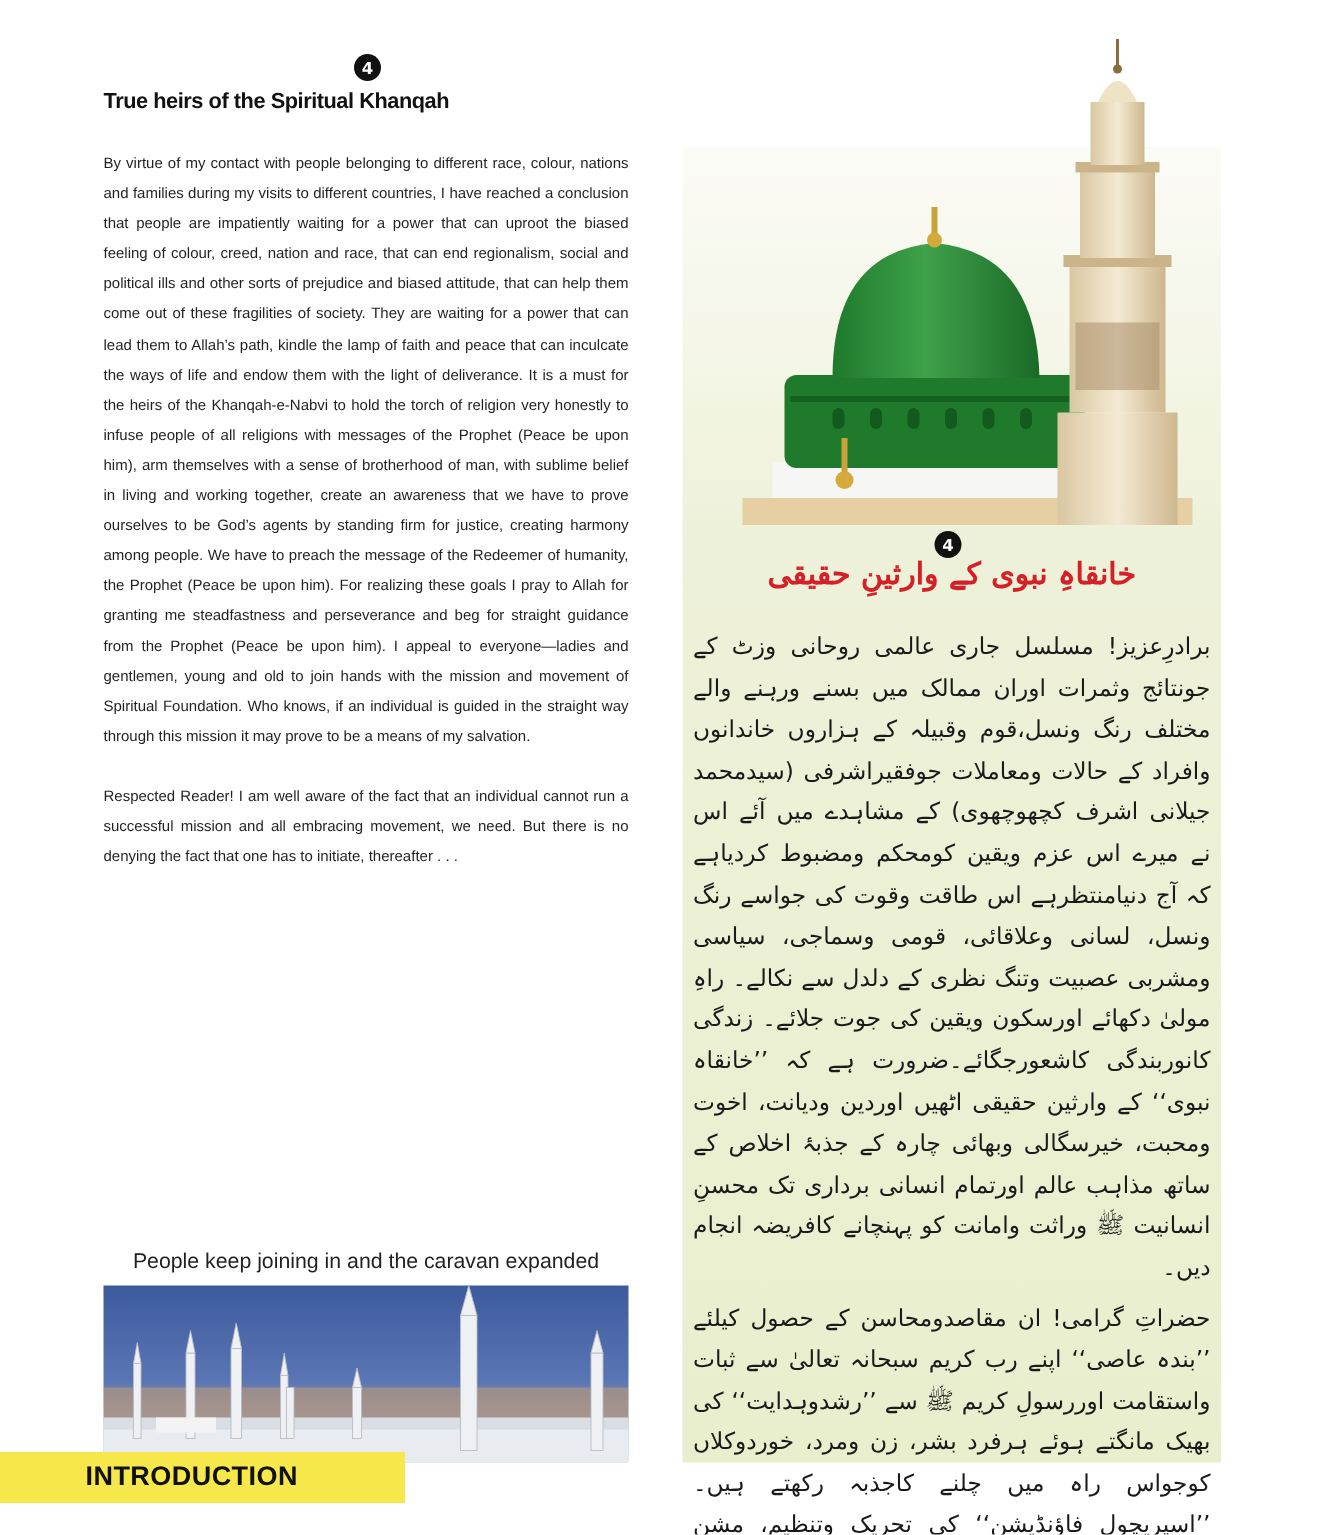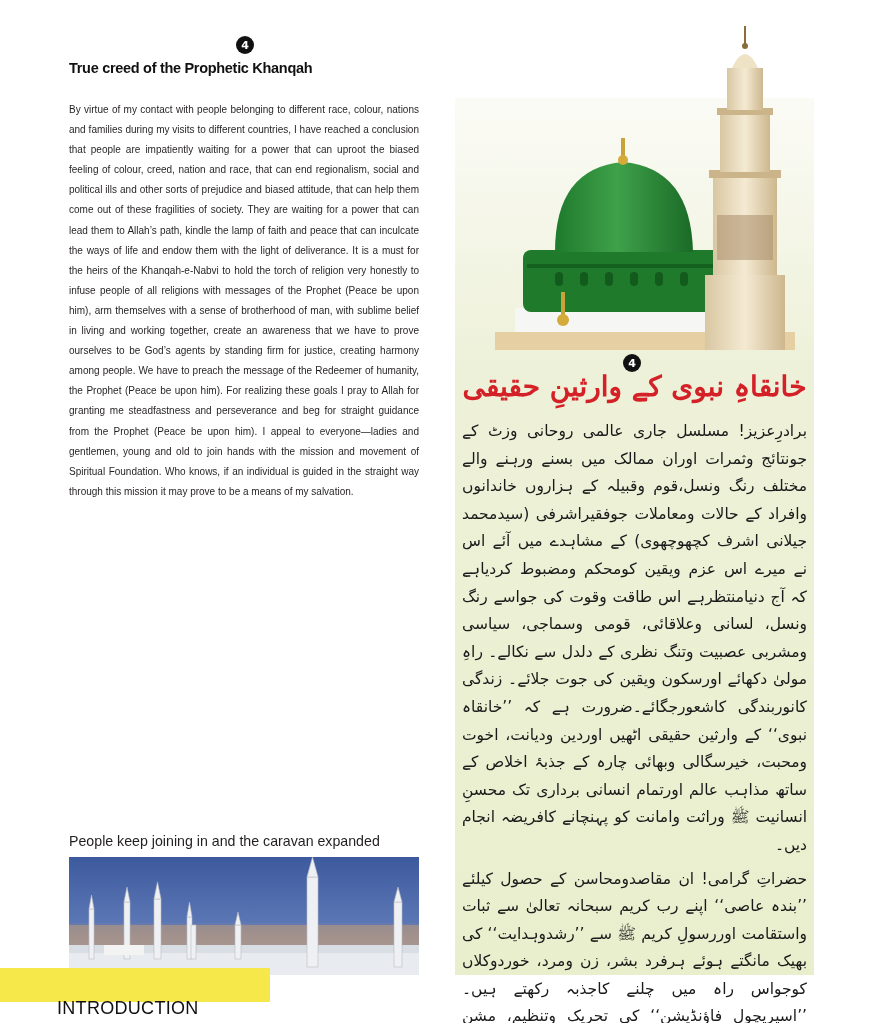--- a/index.html
+++ b/index.html
@@ -10,54 +10,55 @@
   .badge { position: absolute; width: 18px; height: 18px; border-radius: 50%;
            background: #111; color: #fff; font-size: 11px; font-weight: bold;
            display: flex; align-items: center; justify-content: center;
            font-family: "DejaVu Sans", sans-serif; }
   #badge-left { left: 236px; top: 36px; }
   .en-title { position: absolute; left: 69px; top: 60px; font-size: 14.5px; font-weight: bold;
               letter-spacing: -0.3px; color: #111; }
   .en-body { position: absolute; left: 69px; top: 100px; width: 350px;
              font-size: 10px; line-height: 20.1px; text-align: justify; color: #231f20; }
   .en-body p { margin: 0 0 20px 0; }
-  .caption { position: absolute; left: 69px; top: 833px; width: 350px; 
+  .caption { position: absolute; left: 69px; top: 833px; width: 350px; text-align: center;
              font-size: 14.2px; color: #231f20; }
   .photo-bottom { position: absolute; left: 69px; top: 857px; width: 350px; height: 118px;
                   overflow: hidden; background: linear-gradient(#3d5a9e 0%, #5b76b4 55%, #9a8f93 66%, #b7b1ae 78%, #d8d6d4 100%); }
   .intro-band { position: absolute; left: 0; top: 968px; width: 270px; height: 34px;
                 background: #f6e84a; }
-  .intro-label { position: absolute; left: 57px; top: 974px; font-size: 18px; font-weight: normal;
-                 color: #111; letter-spacing: 0.3px; margin-top: 24px; }
+  .intro-label { position: absolute; left: 57px; top: 974px; font-size: 18px; font-weight: bold;
+                 color: #111; letter-spacing: 0.3px; }
 
   
   .ur-panel { position: absolute; left: 455px; top: 98px; width: 359px; height: 877px;
               background: linear-gradient(#fbfbf6 0%, #eef1d9 30%, #e9efcd 100%); }
   .dome-scene { position: absolute; left: 455px; top: 20px; width: 359px; height: 345px; overflow: hidden; }
   #badge-right { left: 623px; top: 354px; }
   .ur-title { position: absolute; left: 455px; top: 370px; width: 359px; text-align: center;
-              direction: rtl; font-size: 28px; font-weight: bold; color: #d42027;
+              direction: rtl; font-size: 20px; font-weight: bold; color: #d42027;
               font-family: "DejaVu Serif", serif; }
   .ur-body { position: absolute; left: 462px; top: 418px; width: 345px; direction: rtl;
              text-align: justify; font-size: 15.5px; line-height: 27.6px; color: #1a1a1a;
              font-family: "DejaVu Sans", sans-serif; }
   .ur-body p { margin: 0 0 6px 0; }
   .ur-body .lead { font-weight: normal; }
 </style>
 </head>
 <body>
 
 <div class="badge" id="badge-left">
   <span>4</span>
 </div>
 
-<div class="en-title">True creed of the Prophetic Khanqah</div>
+<div class="en-title">True heirs of the Spiritual Khanqah</div>
 
 <div class="en-body">
   <p>By virtue of my contact with people belonging to different race, colour, nations and families during my visits to different countries, I have reached a conclusion that people are impatiently waiting for a power that can uproot the biased feeling of colour, creed, nation and race, that can end regionalism, social and political ills and other sorts of prejudice and biased attitude, that can help them come out of these fragilities of society. They are waiting for a power that can lead them to Allah’s path, kindle the lamp of faith and peace that can inculcate the ways of life and endow them with the light of deliverance. It is a must for the heirs of the Khanqah-e-Nabvi to hold the torch of religion very honestly to infuse people of all religions with messages of the Prophet (Peace be upon him), arm themselves with a sense of brotherhood of man, with sublime belief in living and working together, create an awareness that we have to prove ourselves to be God’s agents by standing firm for justice, creating harmony among people. We have to preach the message of the Redeemer of humanity, the Prophet (Peace be upon him). For realizing these goals I pray to Allah for granting me steadfastness and perseverance and beg for straight guidance from the Prophet (Peace be upon him). I appeal to everyone—ladies and gentlemen, young and old to join hands with the mission and movement of Spiritual Foundation. Who knows, if an individual is guided in the straight way through this mission it may prove to be a means of my salvation.</p>
+  <p>Respected Reader! I am well aware of the fact that an individual cannot run a successful mission and all embracing movement, we need. But there is no denying the fact that one has to initiate, thereafter . . .</p>
 </div>
 
 <div class="caption">People keep joining in and the caravan expanded</div>
 
 <div class="photo-bottom">
   <svg width="350" height="118" viewBox="0 0 350 118">
 
     <rect x="0" y="68" width="350" height="22" fill="#a49189" opacity="0.8"></rect>
     <rect x="0" y="88" width="350" height="30" fill="#d9dde4"></rect>
 

